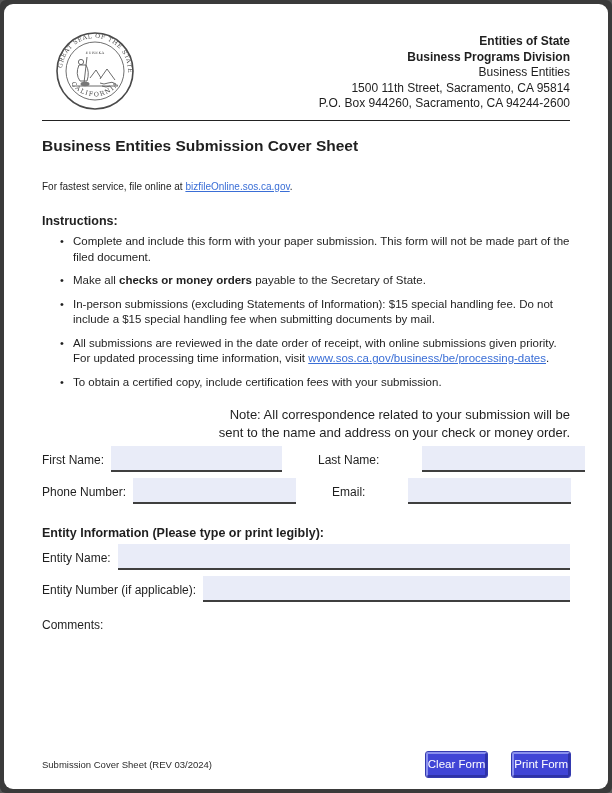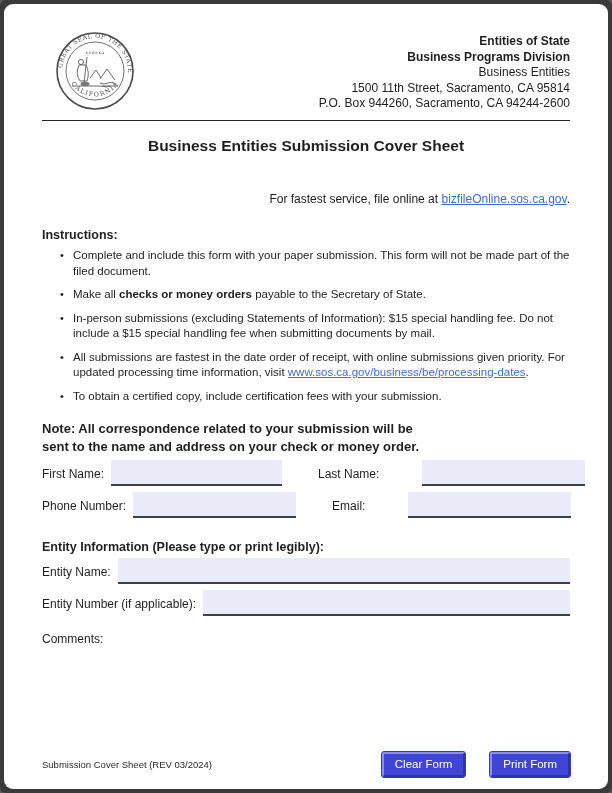--- a/index.html
+++ b/index.html
@@ -7,32 +7,32 @@
   .frame{position:relative;width:612px;height:793px;background:#3a3a3a;border-radius:6px;overflow:hidden;box-sizing:border-box;}
   .page{position:absolute;inset:4px;background:#ffffff;border-radius:9px;box-sizing:border-box;padding:0 38px;overflow:hidden;}
 
   
   .header{display:flex;align-items:flex-start;margin-top:26px;}
   .seal{width:82px;height:82px;margin-left:12px;flex:0 0 auto;}
   .agency{flex:1;text-align:right;font-size:12px;line-height:15.5px;padding-top:4px;}
   .agency .b{font-weight:bold;}
   .rule{border-top:1.8px solid #222;margin-top:8px;}
 
-  .title{font-size:15.5px;font-weight:bold;text-align:center;margin:16px 0 0 0;}
-  .subtitle{font-size:12px;text-align:right;margin-top:37px;}
+  .title{font-size:15.5px;font-weight:bold;text-align:left;margin:16px 0 0 0;}
+  .subtitle{font-size:10px;text-align:left;margin-top:26px;}
   .link{color:#3a6ed6;text-decoration:underline;cursor:pointer;}
 
   .instr-head{font-size:12.5px;font-weight:bold;margin-top:22px;}
   .bullets{list-style:none;margin:6px 0 0 0;padding:0;}
   .bullets li{display:flex;font-size:11.5px;line-height:15.5px;margin-bottom:8px;}
   .bullets .dot{flex:0 0 13px;margin-left:18px;font-size:11px;}
   .bullets .btext{flex:1;}
   .bold{font-weight:bold;}
 
-  .note{font-size:13px;font-weight:bold;text-align:left;line-height:18px;margin-top:16px;}
+  .note{font-size:13px;font-weight:normal;text-align:right;line-height:18px;margin-top:16px;}
 
   .sec-head{font-size:12.5px;font-weight:bold;margin-top:26px;}
   .sec-head.tight{margin-top:22px;}
 
   .row{display:flex;align-items:flex-end;}
   .row.mt1{margin-top:4px;}
   .row.mt2{margin-top:6px;}
   .flabel{font-size:12px;white-space:nowrap;padding-bottom:5px;margin-right:7px;}
   .fill{height:26px;background:#e9ecf8;border:none;border-bottom:2px solid #3f3f3f;border-radius:0;
         font-size:12px;font-family:inherit;padding:0 4px;min-width:0;box-sizing:border-box;outline:none;}
@@ -42,21 +42,21 @@
   .row .grow{flex:1;}
   .comments-row{align-items:flex-start;flex-direction:column;}
   .comments-row .flabel{padding-top:10px;}
   .comments-box{flex:1;background:#e9ecf8;cursor:text;}
   .cline{border-bottom:2px solid #3f3f3f;}
   .cl1{height:22px;} .cl2{height:27px;} .cl3{height:27px;} .ctail{height:11px;}
 
   .footer{position:absolute;left:38px;right:38px;bottom:12px;display:flex;justify-content:space-between;align-items:center;}
   .rev{font-size:9.5px;color:#2b2b2b;}
   .btns{display:flex;gap:25px;}
-  .btn{font-family:inherit;font-size:11.5px;color:#ffffff;background:#4045d6;padding:4px 11px 5px;cursor:pointer;
+  .btn{font-family:inherit;font-size:11.5px;color:#ffffff;background:#4045d6;padding:4px 0 5px;cursor:pointer;
        border:2px solid;border-color:#8a90ee #2e32a8 #2e32a8 #8a90ee;border-radius:2px;outline:1px solid #343ab0;}
 </style>
 </head>
 <body>
 
 <div class="frame">
   <div class="page">
 
     <div class="header">
       <svg class="seal" viewBox="0 0 82 82">
@@ -108,21 +108,21 @@
       <li>
         <span class="dot">•</span>
         <span class="btext"><span>Make all </span><span class="bold">checks or money orders</span><span> payable to the Secretary of State.</span></span>
       </li>
       <li>
         <span class="dot">•</span>
         <span class="btext"><span>In-person submissions (excluding Statements of Information): $15 special handling fee. Do not include a $15 special handling fee when submitting documents by mail.</span></span>
       </li>
       <li>
         <span class="dot">•</span>
-        <span class="btext"><span>All submissions are fastest in the date order of receipt, with online submissions given priority. For updated processing time information, visit </span><a class="link">www.sos.ca.gov/business/be/processing-dates</a><span>.</span></span>
+        <span class="btext"><span>All submissions are reviewed in the date order of receipt, with online submissions given priority. For updated processing time information, visit </span><a class="link">www.sos.ca.gov/business/be/processing-dates</a><span>.</span></span>
       </li>
       <li>
         <span class="dot">•</span>
         <span class="btext"><span>To obtain a certified copy, include certification fees with your submission.</span></span>
       </li>
     </ul>
 
     <div class="note">
       <div>Note: All correspondence related to your submission will be</div>
       <div>sent to the name and address on your check or money order.</div>

